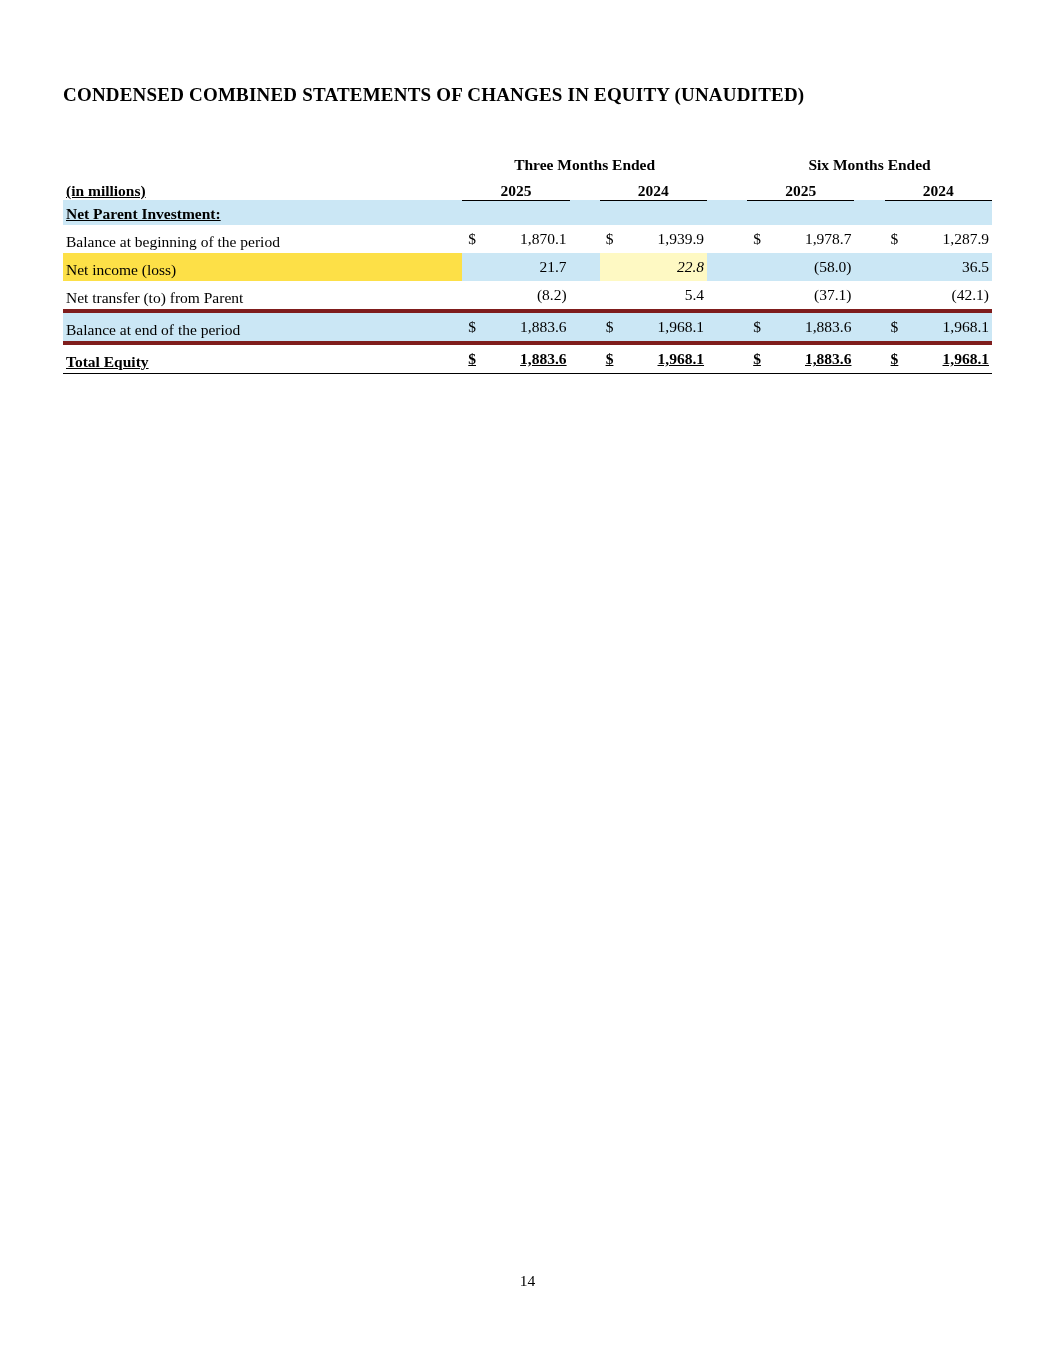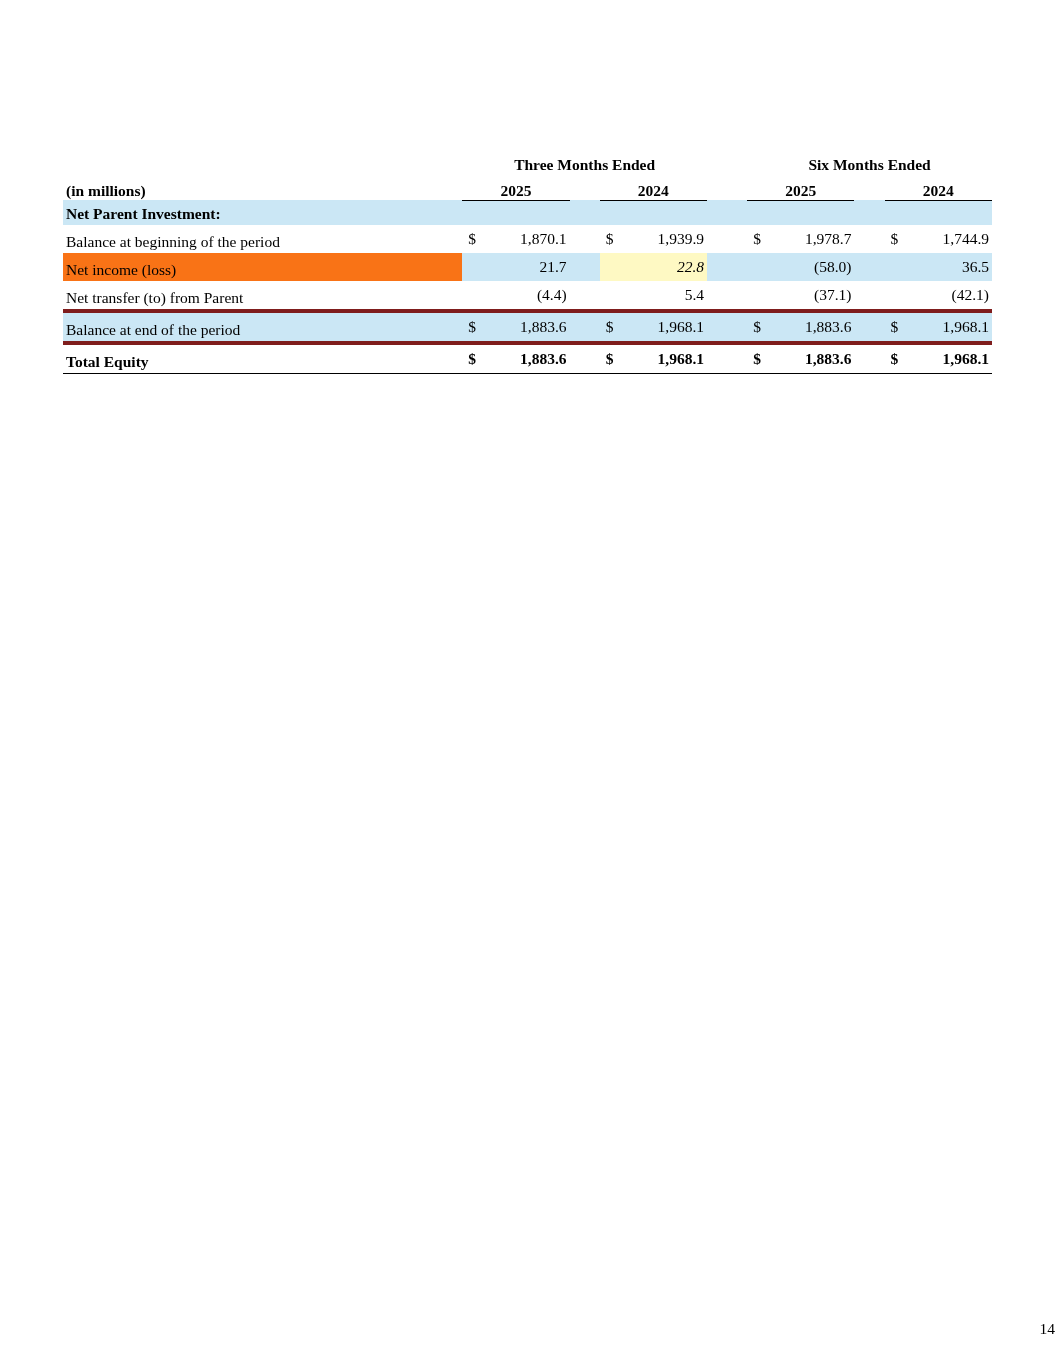--- a/index.html
+++ b/index.html
@@ -50,21 +50,21 @@
     text-align: center;
     font-weight: bold;
     white-space: nowrap;
   }
   .underline { border-bottom: 1px solid #000; }
   td.label {
     text-align: left;
     padding-left: 3px;
     white-space: nowrap;
   }
-  .bold { font-weight: bold; }
+  .bold { font-weight: bold; text-decoration: underline; }
   .mflex {
     display: flex;
     justify-content: space-between;
     align-items: baseline;
     padding: 3px 3px 3px 6px;
   }
   .mflex .ds { text-align: left; }
   .mflex .val { text-align: center; white-space: nowrap; }
   tr.data td { padding-top: 2px; padding-bottom: 2px; }
   tr.rule-top td { border-top: 4px solid #7f1d1d; }
@@ -73,31 +73,32 @@
     position: absolute;
     left: 63px;
     top: 393px;
     margin: 0;
     font-size: 15.5px;
     white-space: nowrap;
   }
   .page-number {
     position: absolute;
     left: 0;
-    top: 1320px;
+    top: 1272px;
     width: 1055px;
-    text-align: right;
+    text-align: center;
     font-size: 15.5px;
   }
 </style>
 </head>
 <body>
 
 <div class="page">
 
+  <h1 class="title">CONDENSED COMBINED STATEMENTS OF CHANGES IN EQUITY (UNAUDITED)</h1>
 
   <div class="table-wrap">
     <table>
       <colgroup>
         <col style="width:398px">
         <col style="width:107px">
         <col style="width:30px">
         <col style="width:107px">
         <col style="width:40px">
         <col style="width:107px">
@@ -175,27 +176,27 @@
           <td>
               <div class="mflex">
                 <span class="ds">$</span>
                 <span class="val">1,978.7</span>
               </div>
             </td>
           <td></td>
           <td>
               <div class="mflex">
                 <span class="ds">$</span>
-                <span class="val">1,744.9</span>
+                <span class="val">1,287.9</span>
               </div>
             </td>
         </tr>
 
         <tr class="data shaded">
-          <td class="label" style="background: #f97316;">Net income (loss)</td>
+          <td class="label" style="background: #fde047;">Net income (loss)</td>
           <td style="background: rgb(203, 231, 245);">
               <div class="mflex">
                 <span class="ds"></span>
                 <span class="val">21.7</span>
               </div>
             </td>
           <td style="background: rgb(203, 231, 245);"></td>
           <td style="background: #fef9c3; font-style: italic;">
               <div class="mflex">
                 <span class="ds"></span>
@@ -216,21 +217,21 @@
                 <span class="val">36.5</span>
               </div>
             </td>
         </tr>
 
         <tr class="data">
           <td class="label">Net transfer (to) from Parent</td>
           <td>
               <div class="mflex">
                 <span class="ds"></span>
-                <span class="val">(4.4)</span>
+                <span class="val">(8.2)</span>
               </div>
             </td>
           <td></td>
           <td>
               <div class="mflex">
                 <span class="ds"></span>
                 <span class="val">5.4</span>
               </div>
             </td>
           <td></td>

